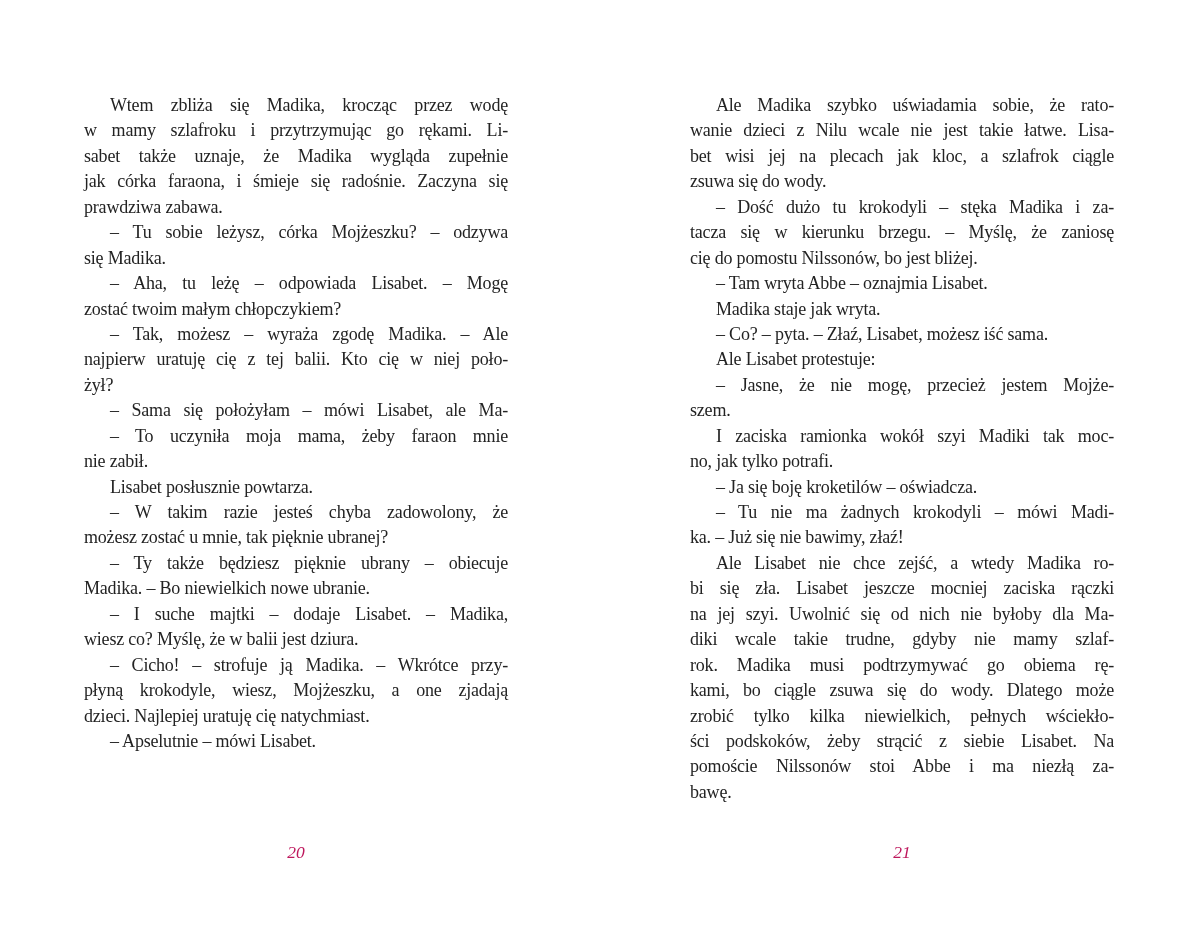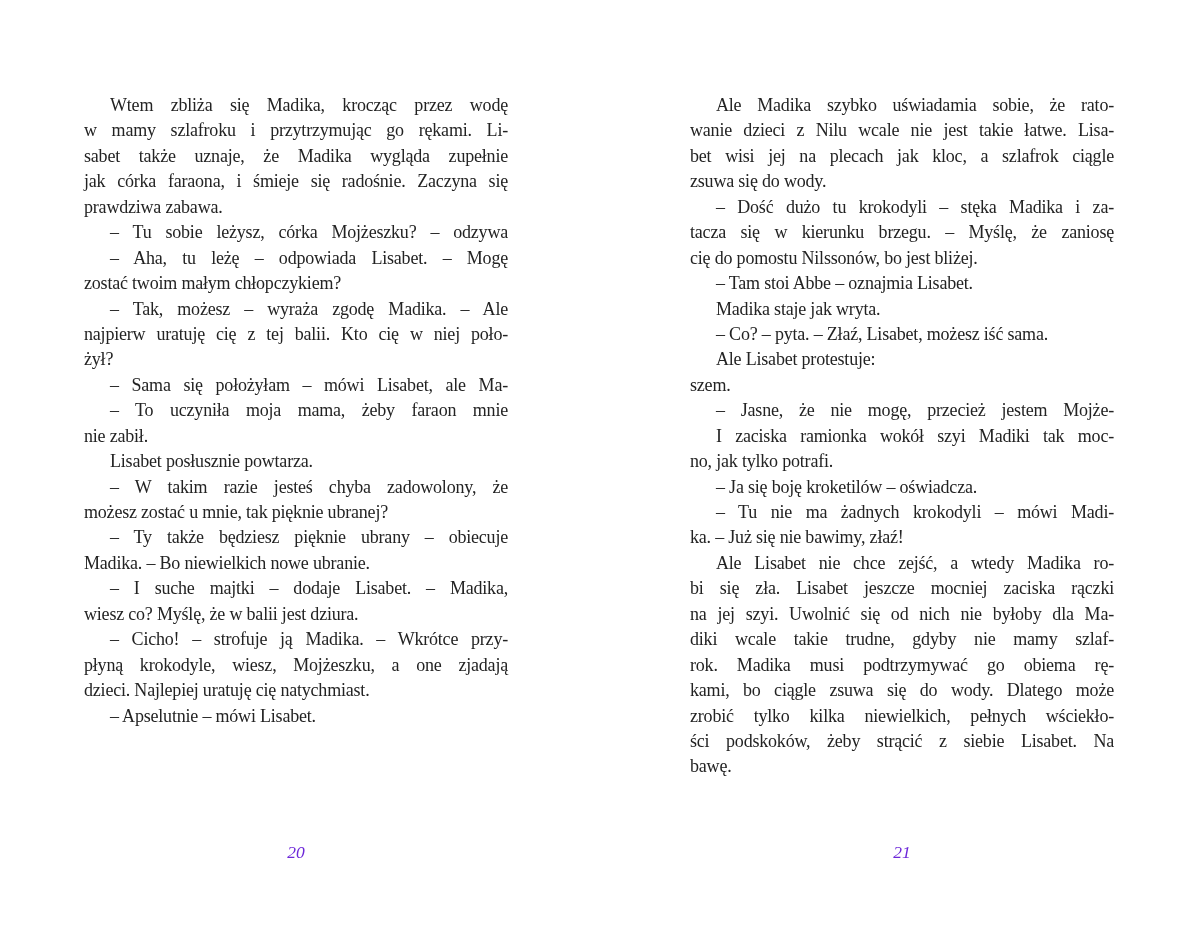--- a/index.html
+++ b/index.html
@@ -43,38 +43,39 @@
   .line.indent {
     padding-left: 26px;
   }
   .folio {
     position: absolute;
     top: 842px;
     width: 424px;
     text-align: center;
     font-size: 17.5px;
     font-style: italic;
-    color: #6d28d9;
+    color: #be185d;
   }
   .folio.left  { left: 84px; }
   .folio.right { left: 690px; }
 </style>
 </head>
 <body>
 
 <div class="spread">
 
   <section>
     <div class="textblock left">
         <div class="line indent">Wtem zbliża się Madika, krocząc przez wodę</div>
         <div class="line">w mamy szlafroku i przytrzymując go rękami. Li-</div>
         <div class="line">sabet także uznaje, że Madika wygląda zupełnie</div>
         <div class="line">jak córka faraona, i śmieje się radośnie. Zaczyna się</div>
         <div class="line last">prawdziwa zabawa.</div>
         <div class="line indent">– Tu sobie leżysz, córka Mojżeszku? – odzywa</div>
+        <div class="line last">się Madika.</div>
         <div class="line indent">– Aha, tu leżę – odpowiada Lisabet. – Mogę</div>
         <div class="line last">zostać twoim małym chłopczykiem?</div>
         <div class="line indent">– Tak, możesz – wyraża zgodę Madika. – Ale</div>
         <div class="line">najpierw uratuję cię z tej balii. Kto cię w niej poło-</div>
         <div class="line last">żył?</div>
         <div class="line indent">– Sama się położyłam – mówi Lisabet, ale Ma-</div>
         <div class="line indent">– To uczyniła moja mama, żeby faraon mnie</div>
         <div class="line last">nie zabił.</div>
         <div class="line last indent">Lisabet posłusznie powtarza.</div>
         <div class="line indent">– W takim razie jesteś chyba zadowolony, że</div>
@@ -93,37 +94,38 @@
 
   <section>
     <div class="textblock right">
         <div class="line indent">Ale Madika szybko uświadamia sobie, że rato-</div>
         <div class="line">wanie dzieci z Nilu wcale nie jest takie łatwe. Lisa-</div>
         <div class="line">bet wisi jej na plecach jak kloc, a szlafrok ciągle</div>
         <div class="line last">zsuwa się do wody.</div>
         <div class="line indent">– Dość dużo tu krokodyli – stęka Madika i za-</div>
         <div class="line">tacza się w kierunku brzegu. – Myślę, że zaniosę</div>
         <div class="line last">cię do pomostu Nilssonów, bo jest bliżej.</div>
-        <div class="line last indent">– Tam stoi Abbe – oznajmia Lisabet.</div>
+        <div class="line last indent">– Tam wryta Abbe – oznajmia Lisabet.</div>
         <div class="line last indent">Madika staje jak wryta.</div>
         <div class="line last indent">– Co? – pyta. – Złaź, Lisabet, możesz iść sama.</div>
         <div class="line last indent">Ale Lisabet protestuje:</div>
+        <div class="line indent">– Jasne, że nie mogę, przecież jestem Mojże-</div>
         <div class="line last">szem.</div>
-        <div class="line indent">– Jasne, że nie mogę, przecież jestem Mojże-</div>
         <div class="line indent">I zaciska ramionka wokół szyi Madiki tak moc-</div>
         <div class="line last">no, jak tylko potrafi.</div>
         <div class="line last indent">– Ja się boję kroketilów – oświadcza.</div>
         <div class="line indent">– Tu nie ma żadnych krokodyli – mówi Madi-</div>
         <div class="line last">ka. – Już się nie bawimy, złaź!</div>
         <div class="line indent">Ale Lisabet nie chce zejść, a wtedy Madika ro-</div>
         <div class="line">bi się zła. Lisabet jeszcze mocniej zaciska rączki</div>
         <div class="line">na jej szyi. Uwolnić się od nich nie byłoby dla Ma-</div>
         <div class="line">diki wcale takie trudne, gdyby nie mamy szlaf-</div>
         <div class="line">rok. Madika musi podtrzymywać go obiema rę-</div>
         <div class="line">kami, bo ciągle zsuwa się do wody. Dlatego może</div>
         <div class="line">zrobić tylko kilka niewielkich, pełnych wściekło-</div>
         <div class="line">ści podskoków, żeby strącić z siebie Lisabet. Na</div>
+        <div class="line">pomoście Nilssonów stoi Abbe i ma niezłą za-</div>
         <div class="line last">bawę.</div>
       </div>
     <div class="folio right">21</div>
   </section>
 
 </div>
 
 </body></html>

